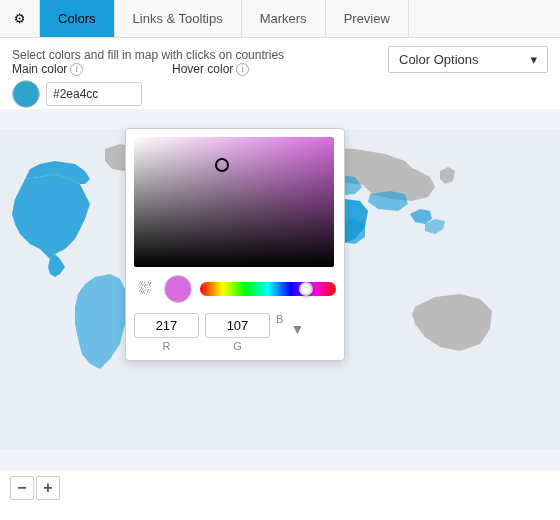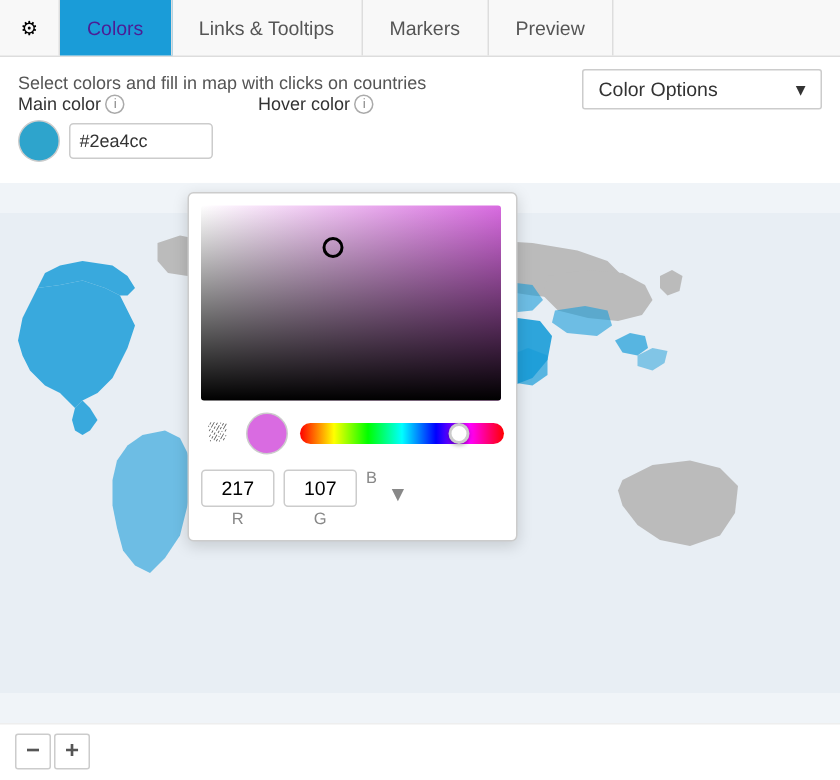--- a/index.html
+++ b/index.html
@@ -27,21 +27,21 @@
       height: 100%;
       display: flex;
       align-items: center;
       cursor: pointer;
       font-size: 13px;
       color: #555;
       border-right: 1px solid #ddd;
     }
     .tab.active {
       background: #1a9cd8;
-      color: #4c1d95;
+      color: #000000;
     }
 
     
     .content {
       padding: 10px 12px 8px 12px;
       position: relative;
     }
 
     .subtitle {
       font-size: 12px;
@@ -65,21 +65,21 @@
       cursor: pointer;
       min-width: 160px;
       justify-content: space-between;
     }
 
     
     .color-fields {
       display: flex;
       gap: 30px;
       align-items: flex-start;
-      margin-bottom: 16px;
+      margin-bottom: 3px;
     }
     .color-field-group {
       display: flex;
       flex-direction: column;
       gap: 4px;
     }
     .color-label {
       font-size: 12px;
       color: #333;
       display: flex;
@@ -214,21 +214,21 @@
       gap: 6px;
       align-items: flex-start;
     }
     .rgb-group {
       display: flex;
       flex-direction: column;
       align-items: center;
       gap: 2px;
     }
     .rgb-input {
-      width: 49px;
+      width: 65px;
       border: 1px solid #ccc;
       border-radius: 3px;
       padding: 4px 4px;
       font-size: 13px;
       text-align: center;
     }
     .rgb-label {
       font-size: 11px;
       color: #888;
     }

